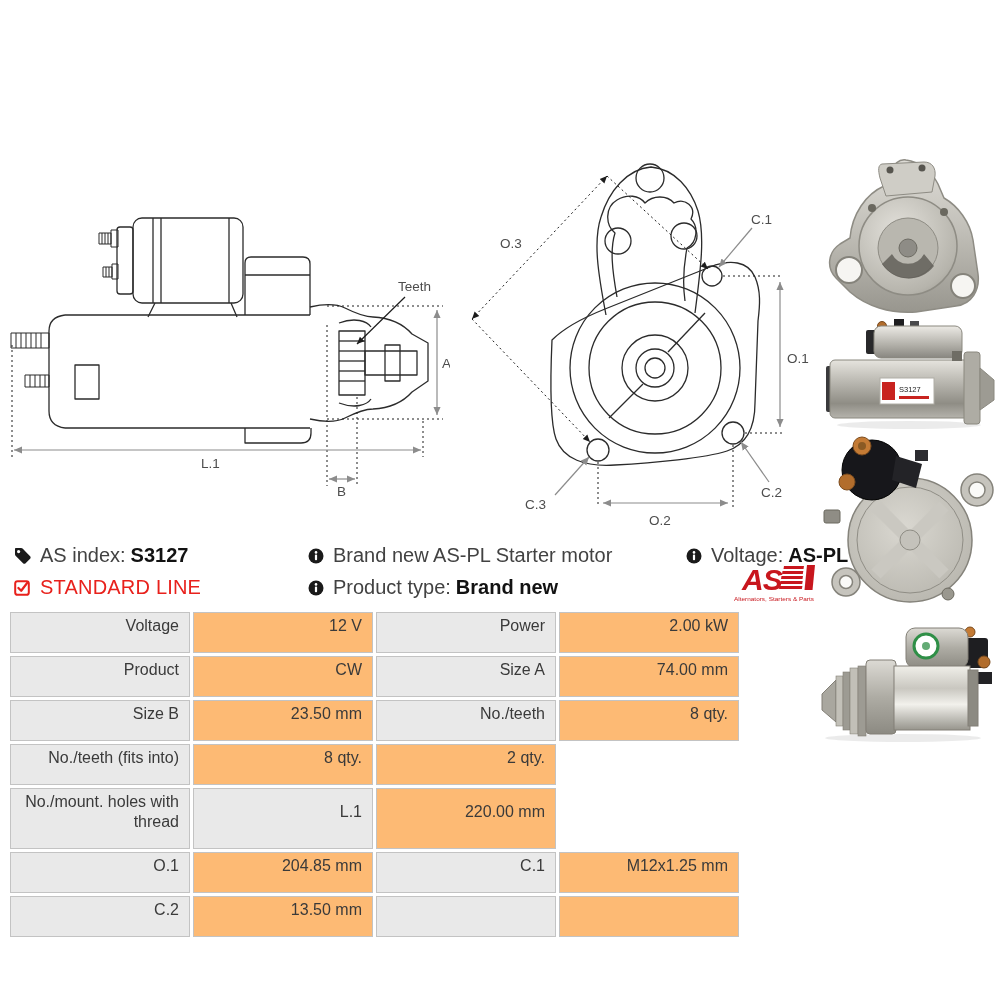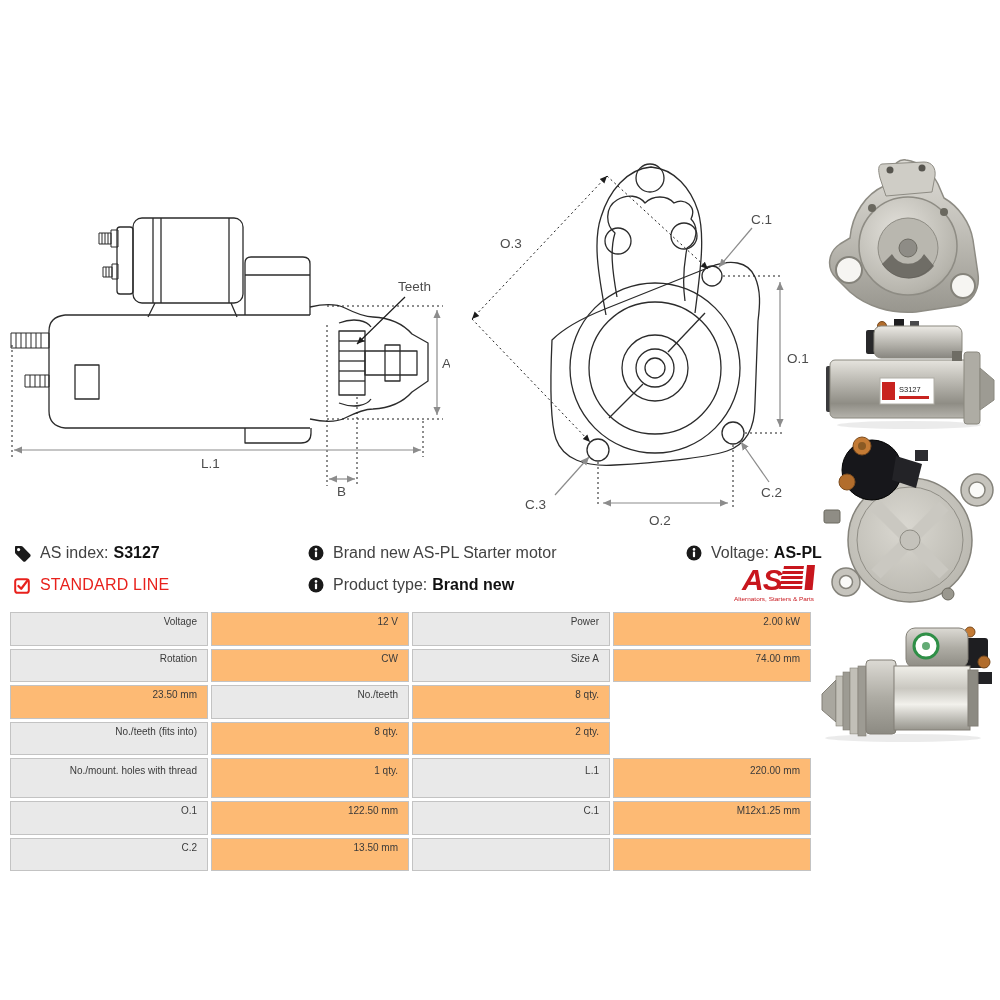--- a/index.html
+++ b/index.html
@@ -2,31 +2,31 @@
 <html><head>
 <meta charset="utf-8">
 <style>
   html,body{margin:0;padding:0;background:#fff;}
   .page{position:relative;width:1000px;height:1000px;background:#ffffff;
         font-family:"Liberation Sans",sans-serif;overflow:hidden;}
   .abs{position:absolute;}
 
   
   .info-item{position:absolute;display:flex;align-items:center;gap:9px;
-             font-size:16px;color:#424242;white-space:nowrap;}
+             font-size:20px;color:#424242;white-space:nowrap;}
   .info-item b{color:#121212;font-weight:bold;}
   .standard-text{color:#e8211c;font-weight:normal;letter-spacing:.2px;}
   .ic{display:inline-flex;flex:none;}
 
   
   .spec-table{position:absolute;left:10px;top:612px;}
   .trow{display:flex;gap:3px;margin-bottom:3px;}
-  .tcell{width:198px;min-height:27px;box-sizing:border-box;border:1px solid #c3c3c3;
+  .tcell{width:180px;min-height:27px;box-sizing:border-box;border:1px solid #c3c3c3;
          display:flex;align-items:center;justify-content:flex-end;
-         padding:3px 10px 16px 8px;font-size:10px;color:#3a3a3a;text-align:right;line-height:1.25;}
+         padding:3px 10px 16px 8px;font-size:16px;color:#3a3a3a;text-align:right;line-height:1.25;}
   .lblc{background:#e9e9e9;}
   .valc{background:#fdba74;}
   .row-tall .tcell{min-height:40px;}
 
   
   svg text{font-family:"Liberation Sans",sans-serif;}
   .dim-label{fill:#4d4d4d;font-size:13.5px;}
 </style>
 </head>
 <body>
@@ -353,44 +353,44 @@
   </svg>
 
   <div class="spec-table">
     <div class="trow">
       <div class="tcell lblc">Voltage</div>
       <div class="tcell valc">12 V</div>
       <div class="tcell lblc">Power</div>
       <div class="tcell valc">2.00 kW</div>
     </div>
     <div class="trow">
-      <div class="tcell lblc">Rotation</div>
+      <div class="tcell lblc">Product</div>
       <div class="tcell valc">CW</div>
       <div class="tcell lblc">Size A</div>
       <div class="tcell valc">74.00 mm</div>
     </div>
     <div class="trow">
+      <div class="tcell lblc">Size B</div>
       <div class="tcell valc">23.50 mm</div>
       <div class="tcell lblc">No./teeth</div>
       <div class="tcell valc">8 qty.</div>
     </div>
     <div class="trow">
       <div class="tcell lblc">No./teeth (fits into)</div>
       <div class="tcell valc">8 qty.</div>
       <div class="tcell valc">2 qty.</div>
     </div>
     <div class="trow row-tall">
       <div class="tcell lblc">No./mount. holes with thread</div>
-      <div class="tcell valc">1 qty.</div>
       <div class="tcell lblc">L.1</div>
       <div class="tcell valc">220.00 mm</div>
     </div>
     <div class="trow">
       <div class="tcell lblc">O.1</div>
-      <div class="tcell valc">122.50 mm</div>
+      <div class="tcell valc">204.85 mm</div>
       <div class="tcell lblc">C.1</div>
       <div class="tcell valc">M12x1.25 mm</div>
     </div>
     <div class="trow">
       <div class="tcell lblc">C.2</div>
       <div class="tcell valc">13.50 mm</div>
       <div class="tcell lblc"></div>
       <div class="tcell valc"></div>
     </div>
   </div>

